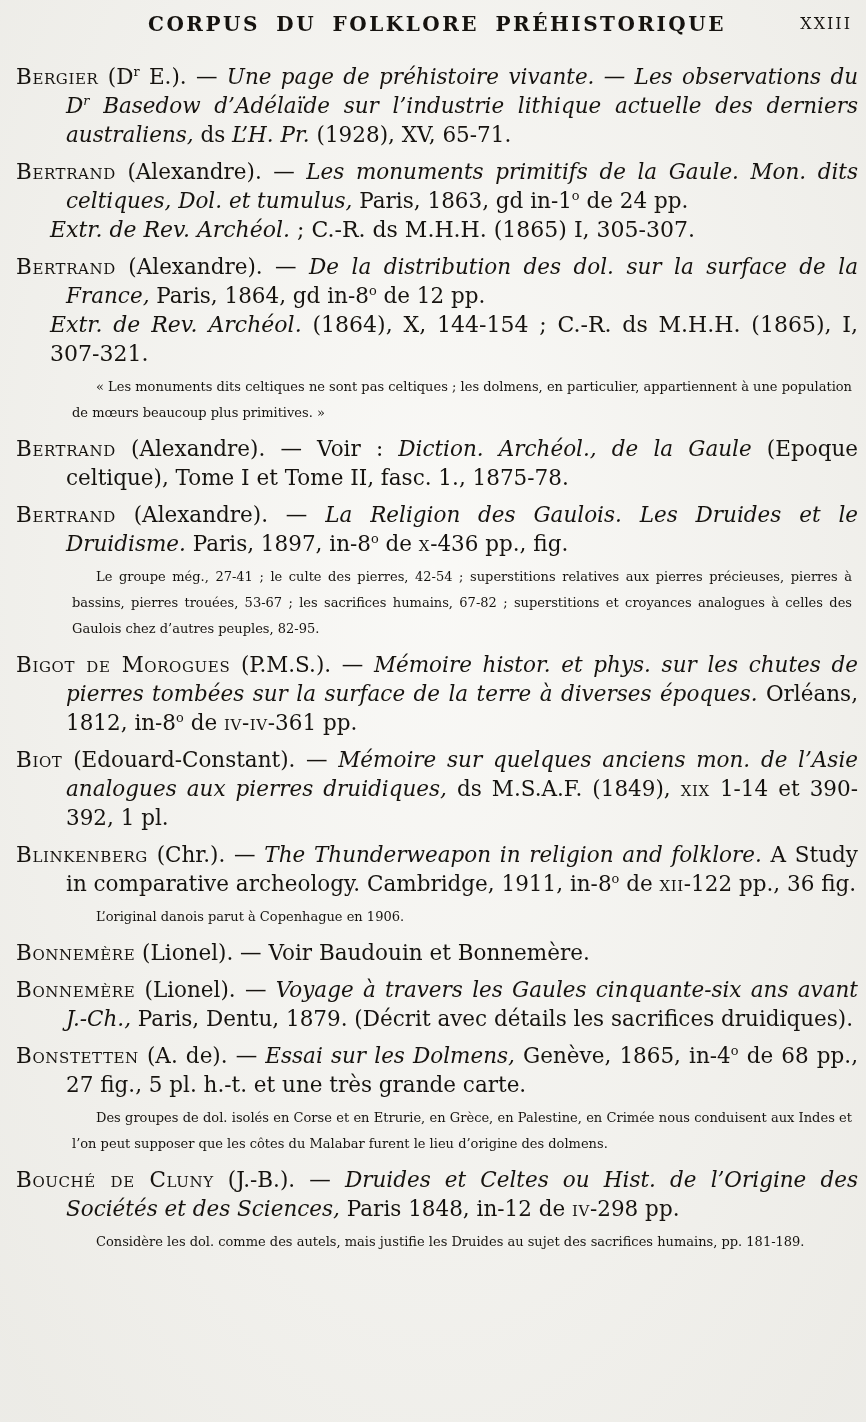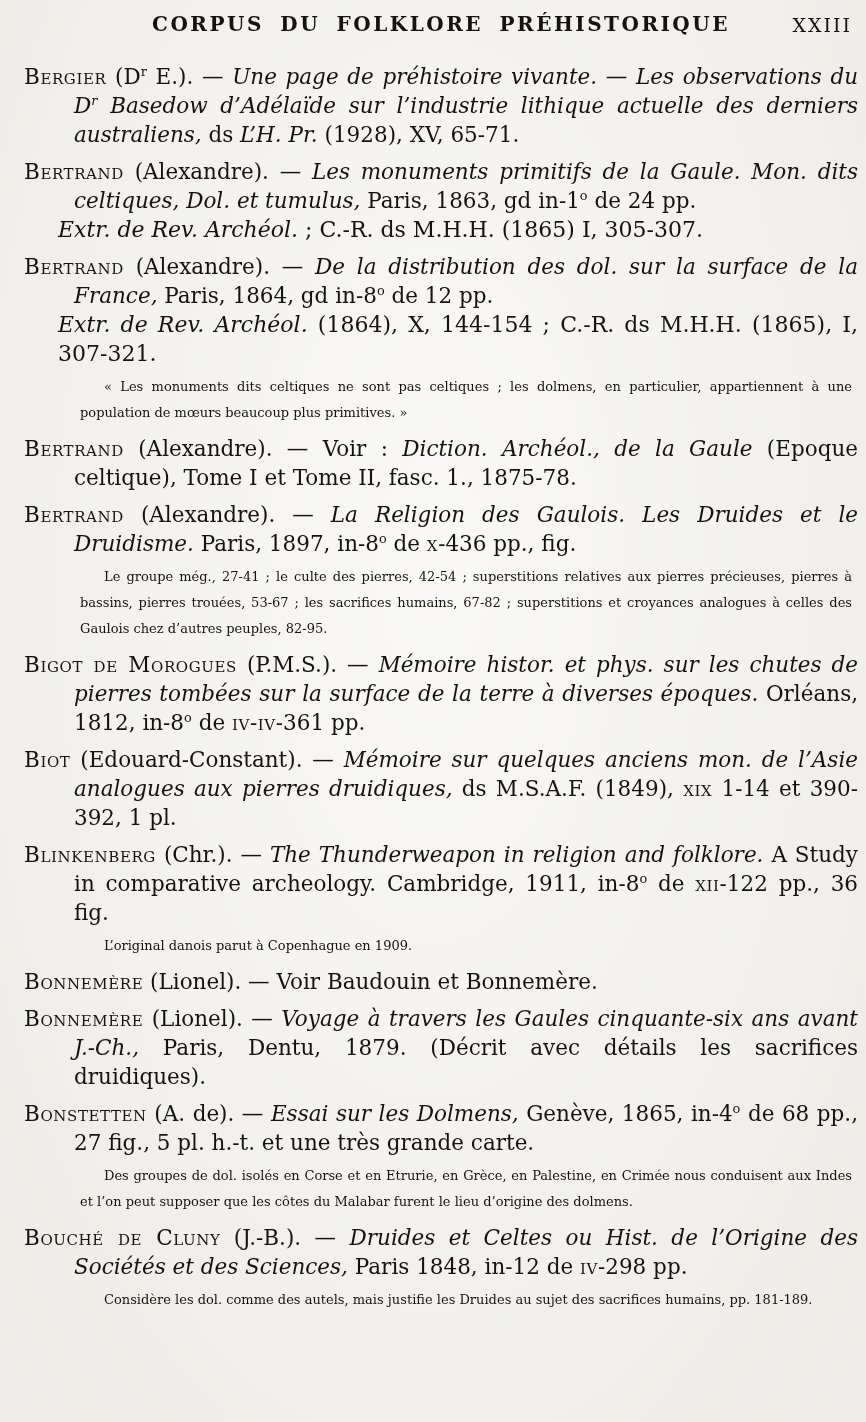--- a/index.html
+++ b/index.html
@@ -6,21 +6,21 @@
   body {
     width:866px; height:1422px;
     background:#f4f3ee;
     font-family:"DejaVu Serif", "Liberation Serif", serif;
     color:#16130f;
     overflow:hidden;
   }
   .page {
     box-sizing:border-box;
     width:866px; height:1422px;
-    padding:12px 8px 0 24px;
+    padding:12px 8px 0 16px;
     background:
       radial-gradient(ellipse at 50% 40%, rgba(255,255,255,0.5), rgba(0,0,0,0.03) 95%),
       #f4f3ee;
     overflow:hidden;
   }
   .page-header {
     position:relative;
     height:30px;
     margin-bottom:20px;
   }
@@ -28,21 +28,21 @@
     display:block;
     text-align:center;
     font-size:20px;
     letter-spacing:2.5px;
     word-spacing:7px;
     font-weight:bold;
   }
   .page-number {
     position:absolute;
     right:6px; top:2px;
-    font-size:19px;
+    font-size:16px;
     letter-spacing:2px;
   }
   .entry { margin:0 0 8px 0; }
   .entry p { margin:0; text-align:justify; }
   p.main {
     font-size:21.5px;
     line-height:29px;
     padding-left:50px;
     text-indent:-50px;
   }
@@ -92,21 +92,21 @@
         <p class="note"><span class="n">Le groupe még., 27-41 ; le culte des pierres, 42-54 ; superstitions relatives aux pierres précieuses, pierres à bassins, pierres trouées, 53-67 ; les sacrifices humains, 67-82 ; superstitions et croyances analogues à celles des Gaulois chez d’autres peuples, 82-95.</span></p>
       </div>
       <div class="entry">
         <p class="main"><span class="sc">Bigot de Morogues</span><span class="n"> (P.M.S.). — </span><span class="i">Mémoire histor. et phys. sur les chutes de pierres tombées sur la surface de la terre à diverses époques.</span><span class="n"> Orléans, 1812, in-8</span><sup>o</sup><span class="n"> de </span><span class="sc">iv-iv</span><span class="n">-361 pp.</span></p>
       </div>
       <div class="entry">
         <p class="main"><span class="sc">Biot</span><span class="n"> (Edouard-Constant). — </span><span class="i">Mémoire sur quelques anciens mon. de l’Asie analogues aux pierres druidiques,</span><span class="n"> ds M.S.A.F. (1849), </span><span class="sc">xix</span><span class="n"> 1-14 et 390-392, 1 pl.</span></p>
       </div>
       <div class="entry">
         <p class="main"><span class="sc">Blinkenberg</span><span class="n"> (Chr.). — </span><span class="i">The Thunderweapon in religion and folklore.</span><span class="n"> A Study in comparative archeology. Cambridge, 1911, in-8</span><sup>o</sup><span class="n"> de </span><span class="sc">xii</span><span class="n">-122 pp., 36 fig.</span></p>
-        <p class="note"><span class="n">L’original danois parut à Copenhague en 1909.</span></p>
+        <p class="note"><span class="n">L’original danois parut à Copenhague en 1906.</span></p>
       </div>
       <div class="entry">
         <p class="main"><span class="sc">Bonnemère</span><span class="n"> (Lionel). — Voir Baudouin et Bonnemère.</span></p>
       </div>
       <div class="entry">
         <p class="main"><span class="sc">Bonnemère</span><span class="n"> (Lionel). — </span><span class="i">Voyage à travers les Gaules cinquante-six ans avant J.-Ch.,</span><span class="n"> Paris, Dentu, 1879. (Décrit avec détails les sacrifices druidiques).</span></p>
       </div>
       <div class="entry">
         <p class="main"><span class="sc">Bonstetten</span><span class="n"> (A. de). — </span><span class="i">Essai sur les Dolmens,</span><span class="n"> Genève, 1865, in-4</span><sup>o</sup><span class="n"> de 68 pp., 27 fig., 5 pl. h.-t. et une très grande carte.</span></p>
         <p class="note"><span class="n">Des groupes de dol. isolés en Corse et en Etrurie, en Grèce, en Palestine, en Crimée nous conduisent aux Indes et l’on peut supposer que les côtes du Malabar furent le lieu d’origine des dolmens.</span></p>

